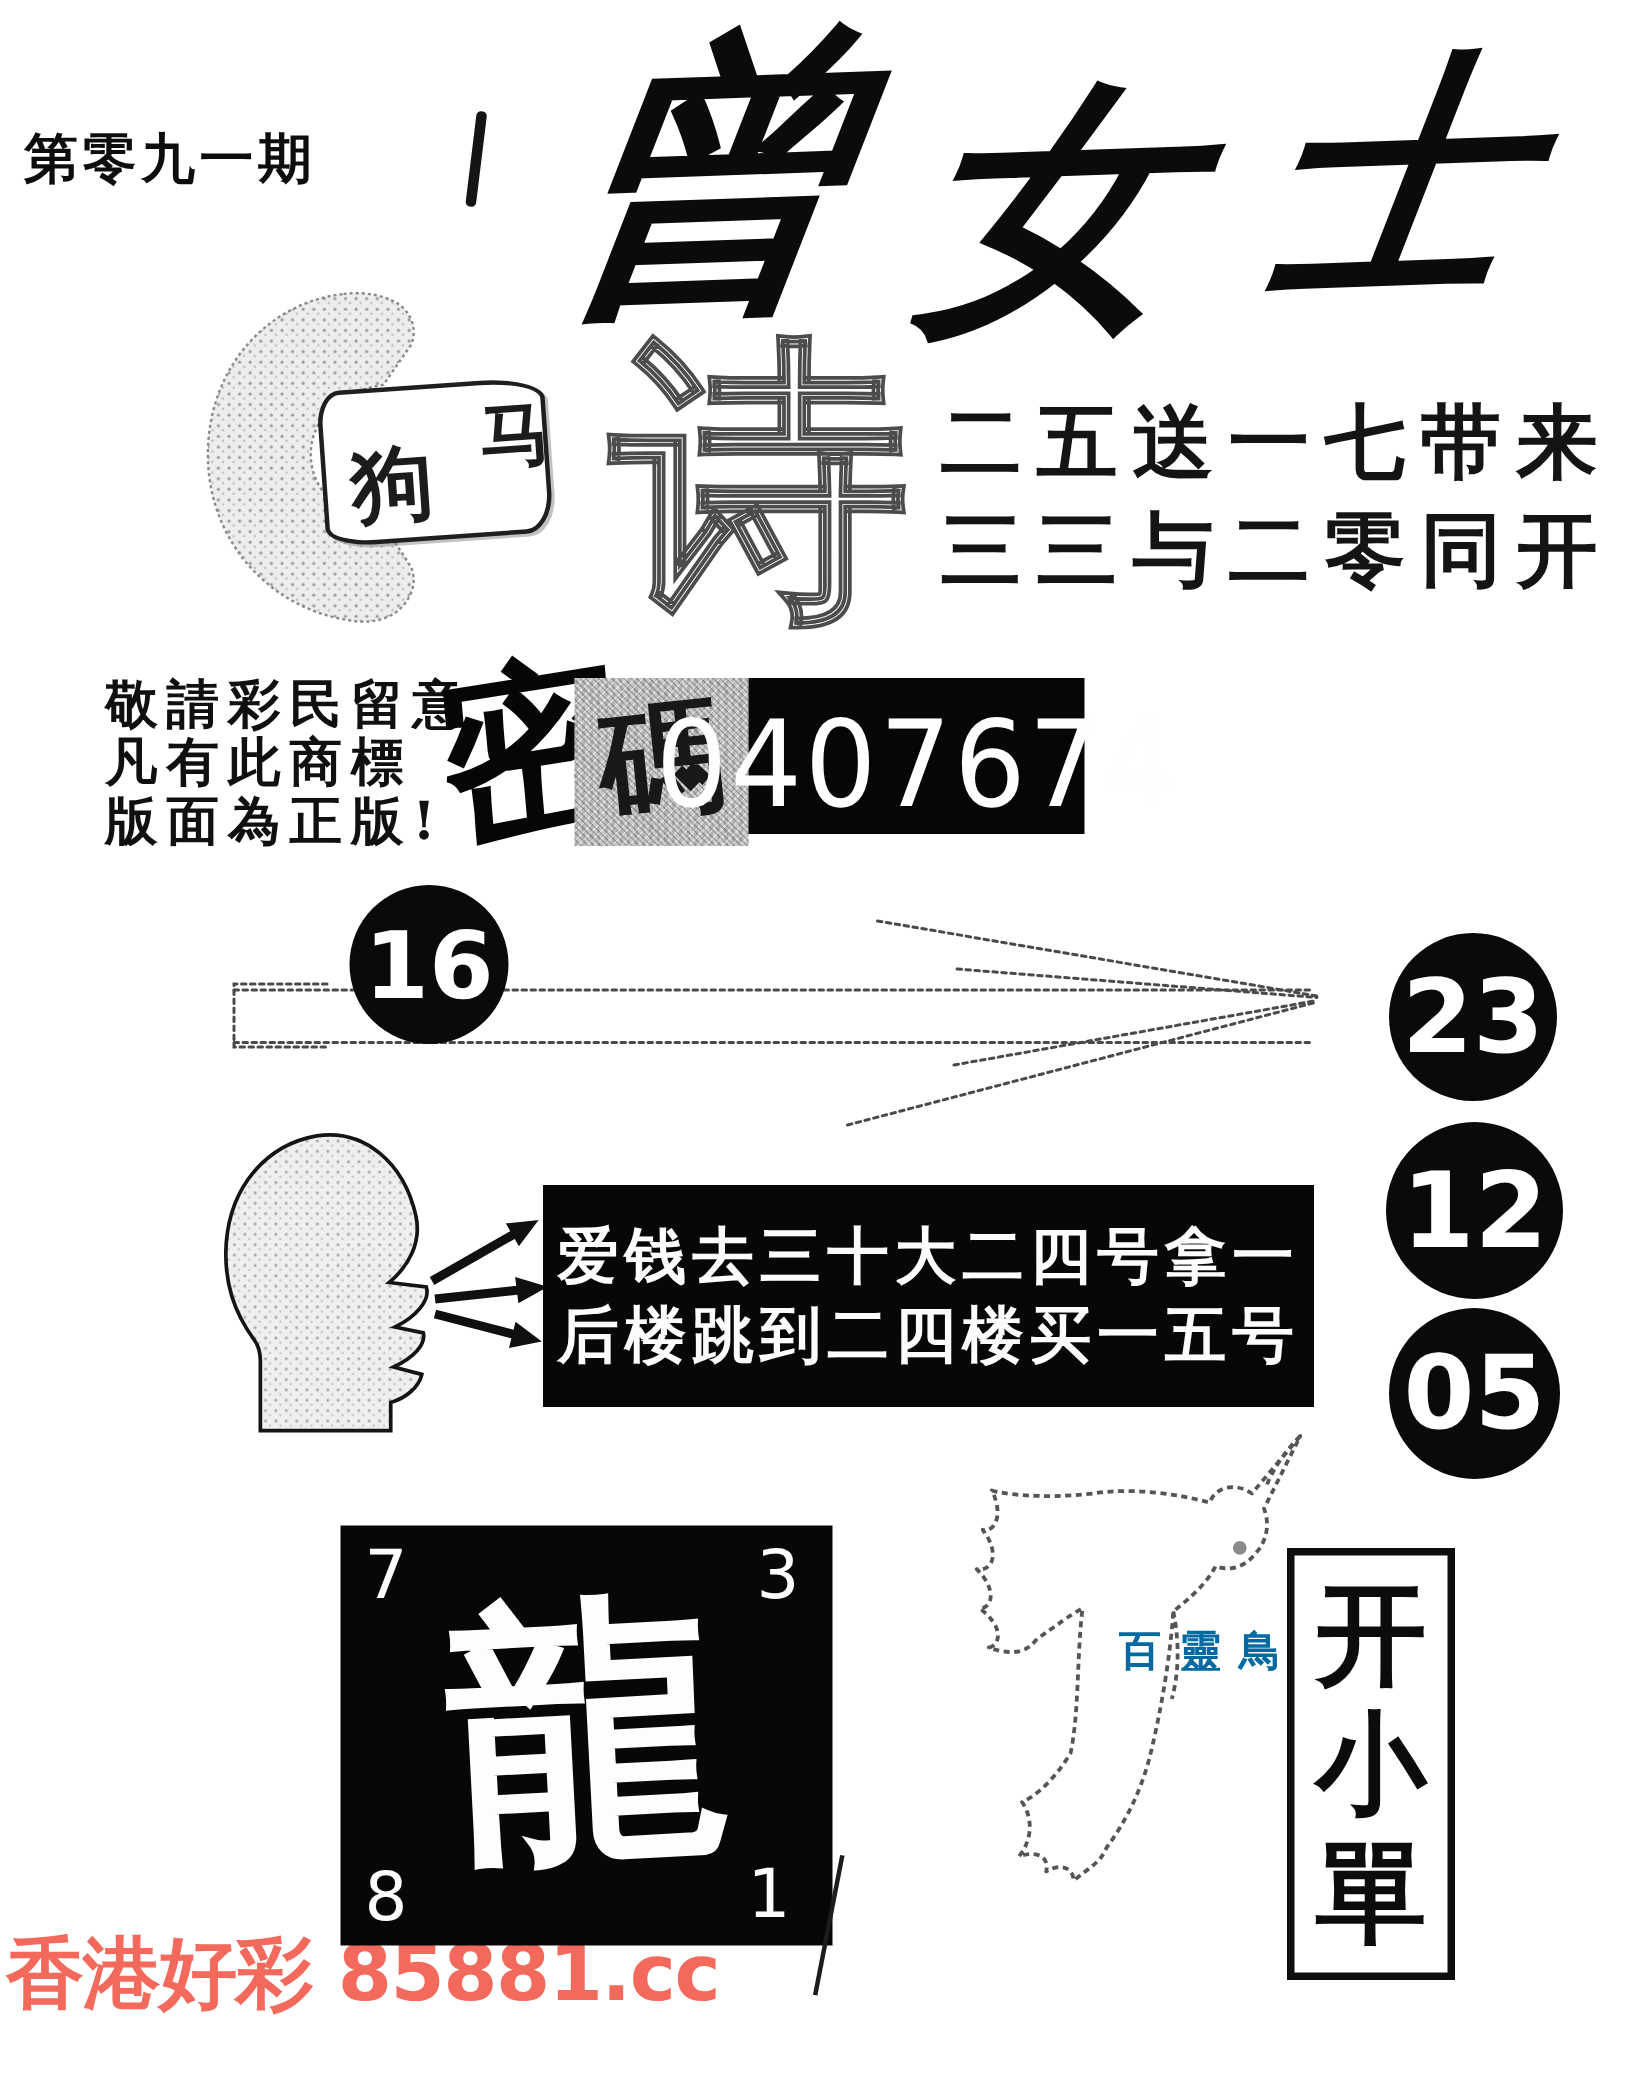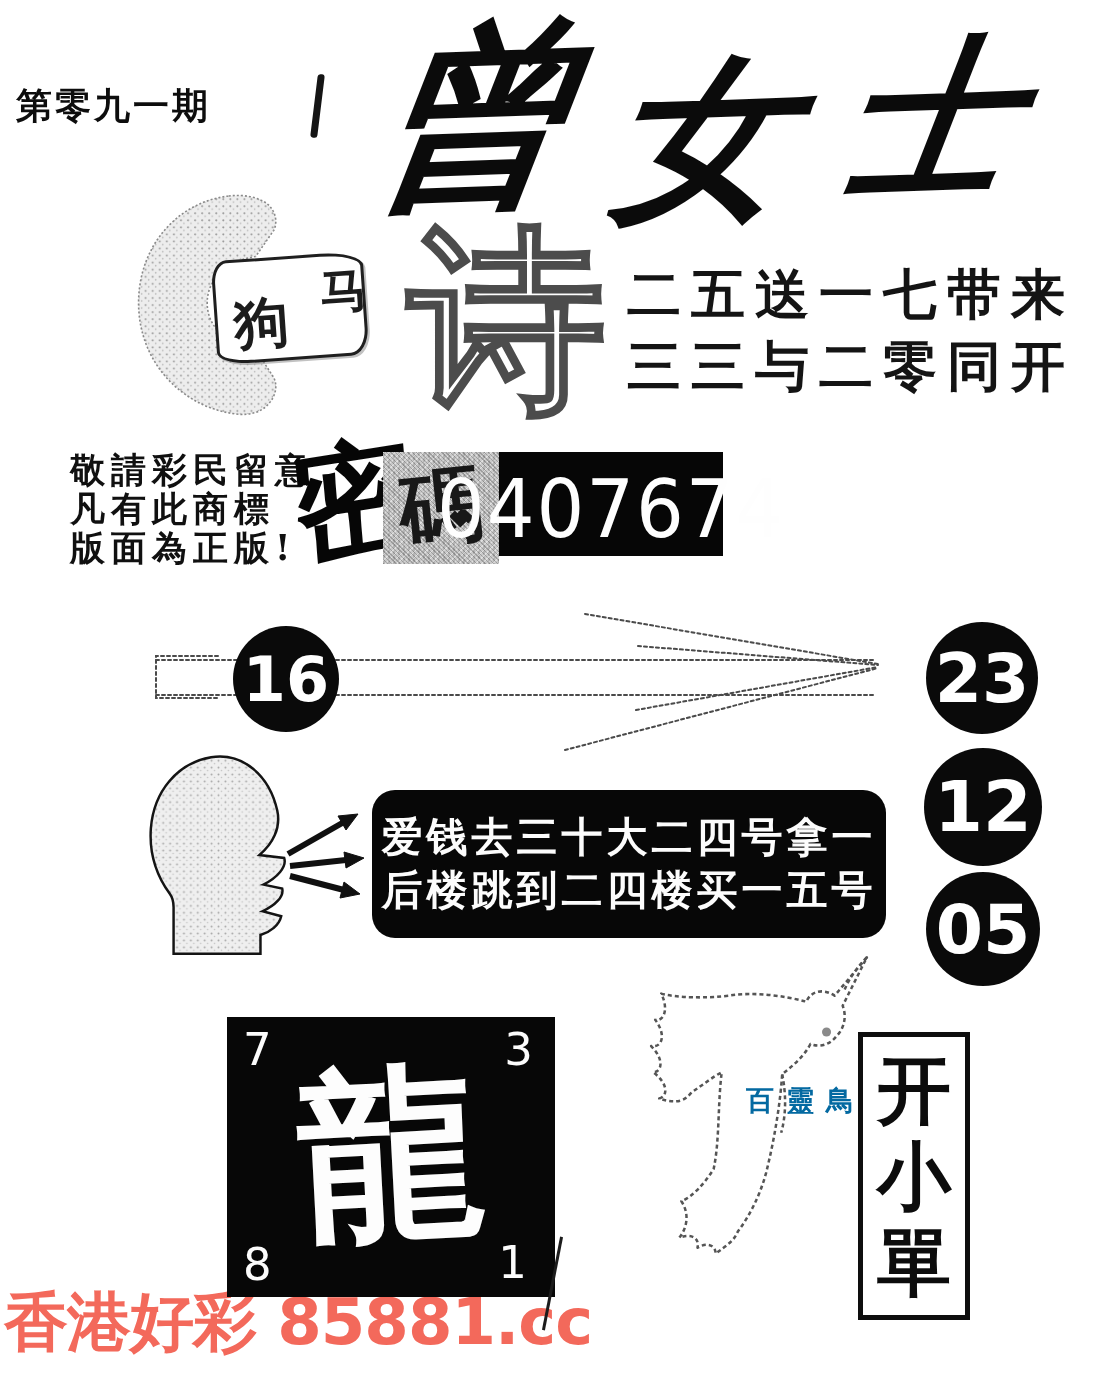--- a/index.html
+++ b/index.html
@@ -59,21 +59,21 @@
     font-family:"DejaVu Serif",serif;font-weight:800;font-size:186px;color:#fdfdfd;transform:rotate(-3deg);}
   .slash{width:3px;height:95px;background:#1c1c1c;transform:rotate(11deg);z-index:4;}
 
   .birdlabel{font-family:"DejaVu Serif",serif;font-weight:700;font-size:28px;letter-spacing:12px;
     color:#0369a1;white-space:nowrap;}
 
   .billbox{width:112px;height:288px;background:#fff;border:5px solid #0e0e0e;box-sizing:border-box;
     display:flex;flex-direction:column;align-items:center;justify-content:space-between;padding:16px 0;}
   .billbox span{font-family:"DejaVu Serif",serif;font-weight:700;font-size:74px;line-height:1;color:#0c0c0c;}
 
-  .footer{font-family:"DejaVu Sans",sans-serif;font-weight:800;font-size:64px;letter-spacing:-1px;
+  .footer{font-family:"DejaVu Sans",sans-serif;font-weight:800;font-size:52px;letter-spacing:-1px;
     color:#f3695b;white-space:nowrap;z-index:2;line-height:1;}
 </style>
 </head>
 <body>
 
 <div class="sheet">
 
   <div class="abs issue" style="left:16px;top:82px;">第零九一期</div>
 
   <div class="abs tinymark" style="left:314px;top:74px;"></div>
@@ -129,21 +129,21 @@
       <path d="M78,58 H16 V100 H78"></path>
       <path d="M16,62 H734"></path>
       <path d="M16,97 H734"></path>
       <path d="M445,16 L738,66"></path>
       <path d="M425,152 L738,70"></path>
       <path d="M498,48 L738,67"></path>
       <path d="M496,112 L738,69"></path>
     </g>
   </svg>
 
-  <div class="abs ball" style="left:233px;top:626px;width:106px;height:106px;font-size:62px;">16</div>
+  <div class="abs ball" style="left:233px;top:590px;width:106px;height:106px;font-size:62px;">16</div>
 
   <div class="abs ball" style="left:926px;top:622px;width:112px;height:112px;font-size:68px;">23</div>
   <div class="abs ball" style="left:924px;top:748px;width:118px;height:118px;font-size:70px;">12</div>
   <div class="abs ball" style="left:926px;top:872px;width:114px;height:114px;font-size:68px;">05</div>
 
   <svg class="abs" style="left:140px;top:750px;" width="158" height="210" viewBox="0 0 160 210">
     <defs>
       <pattern id="spk2" patternUnits="userSpaceOnUse" width="7" height="7">
         <rect width="7" height="7" fill="#efefef"></rect>
         <circle cx="2.5" cy="2.5" r="1" fill="#a8a8a8"></circle>
@@ -162,21 +162,21 @@
     <g stroke="#101010" stroke-width="6" fill="#101010">
       <line x1="4" y1="48" x2="60" y2="16"></line>
       <polygon points="74,8 54,10 62,24" stroke-width="1"></polygon>
       <line x1="6" y1="60" x2="62" y2="54"></line>
       <polygon points="80,52 60,46 62,62" stroke-width="1"></polygon>
       <line x1="6" y1="70" x2="60" y2="84"></line>
       <polygon points="76,88 60,76 56,92" stroke-width="1"></polygon>
     </g>
   </svg>
 
-  <div class="abs speechbox" style="left:372px;top:790px;border-radius:23px;">
+  <div class="abs speechbox" style="left:362px;top:790px;">
     <div>爱钱去三十大二四号拿一</div>
     <div>后楼跳到二四楼买一五号</div>
   </div>
 
   <div class="abs footer" style="left:4px;top:1290px;">香港好彩 85881.cc</div>
 
   <div class="abs dragonbox" style="left:227px;top:1017px;">
     <span class="corner" style="left:16px;top:10px;">7</span>
     <span class="corner" style="right:22px;top:10px;">3</span>
     <span class="corner" style="left:16px;bottom:10px;">8</span>

